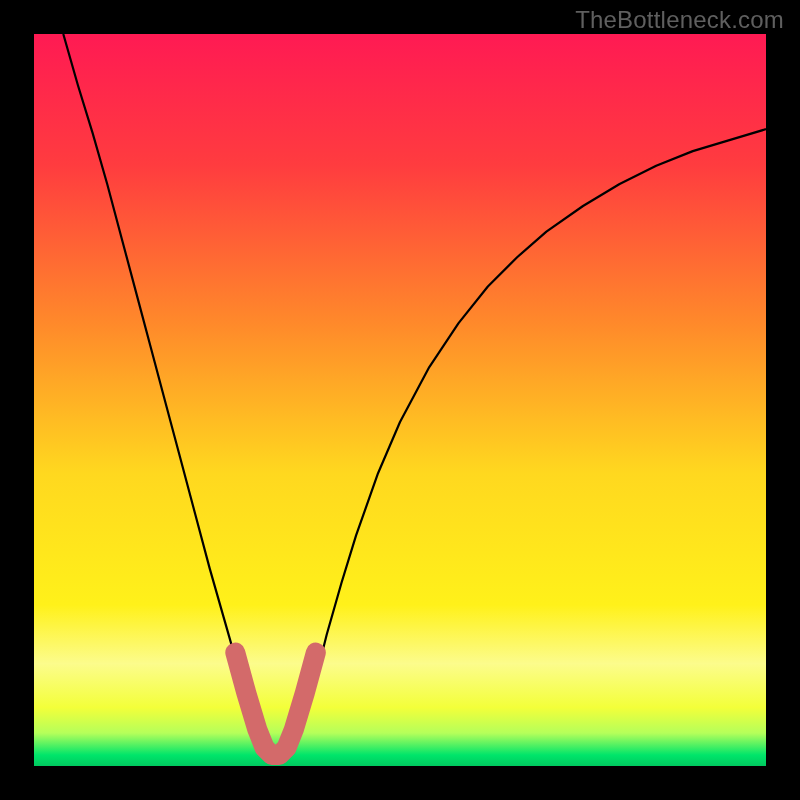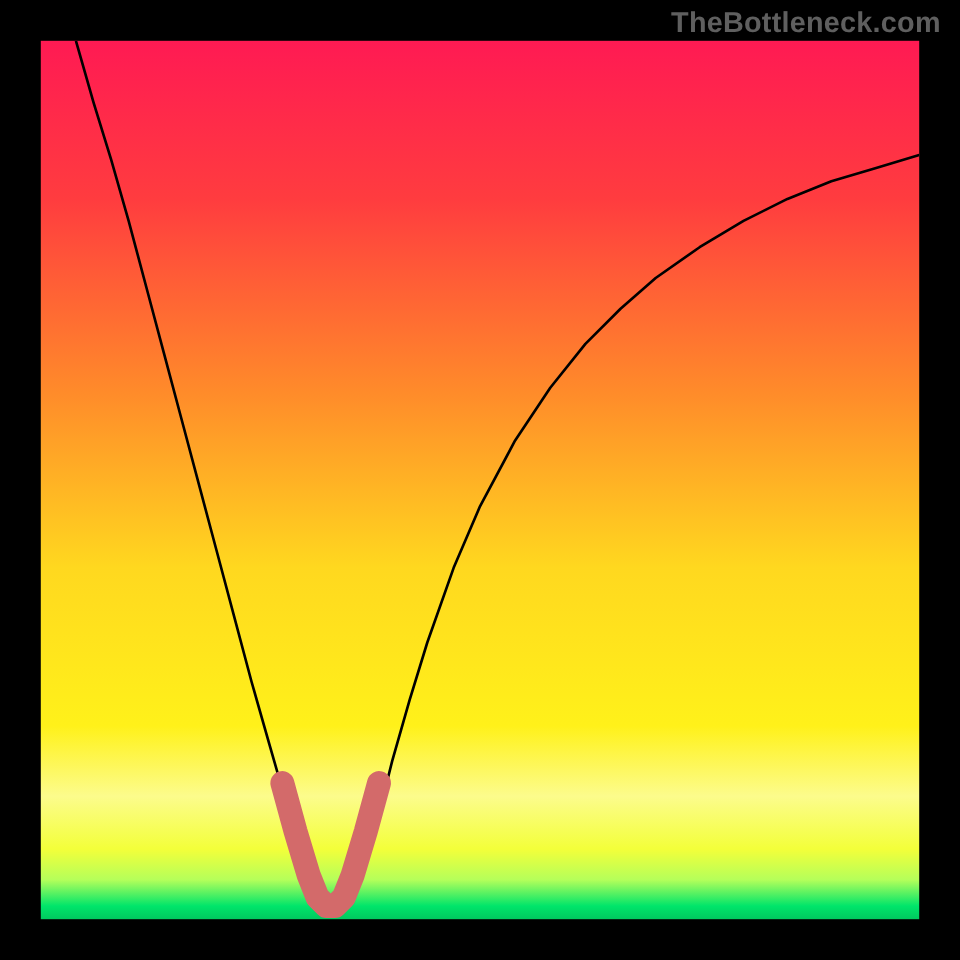--- a/index.html
+++ b/index.html
@@ -18,21 +18,21 @@
     width: 800px;
     height: 800px;
     background: #000;
   }
   .watermark {
     position: absolute;
     top: 6px;
     right: 16px;
     color: #5f5f5f;
     font-size: 24px;
-    font-weight: 700;
+    font-weight: 400;
     letter-spacing: 0.2px;
     user-select: none;
   }
   svg {
     position: absolute;
     left: 0;
     top: 0;
     width: 800px;
     height: 800px;
     display: block;

